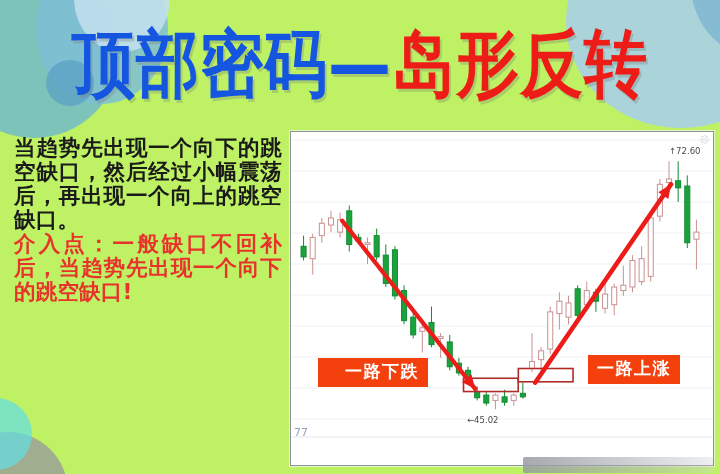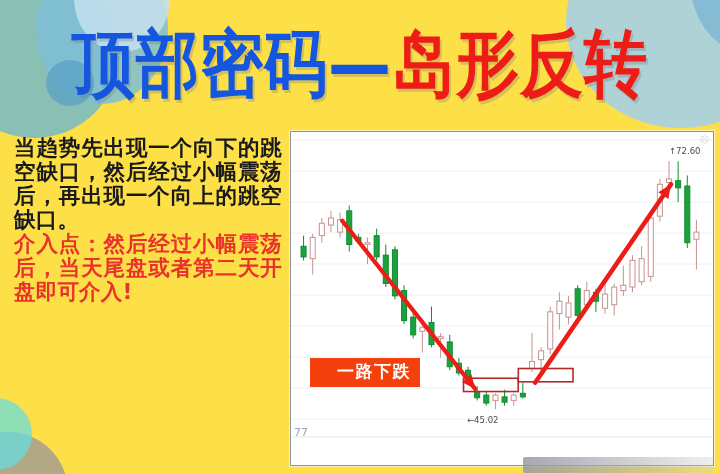--- a/index.html
+++ b/index.html
@@ -1,21 +1,21 @@
 <!DOCTYPE html>
 <html><head>
 <meta charset="utf-8">
 <style>
   * { margin:0; padding:0; box-sizing:border-box; }
   html,body { width:720px; height:474px; overflow:hidden; }
   body {
     font-family:"DejaVu Sans","Liberation Sans",sans-serif;
     background:#ffffff; position:relative;
   }
-  #root { position:absolute; inset:0; background:#fde047; overflow:hidden; }
+  #root { position:absolute; inset:0; background:#bef264; overflow:hidden; }
 
   
   .blob { position:absolute; border-radius:50%; pointer-events:none; }
   .blob-tl-big   { left:-52px;  top:-34px;  width:172px; height:172px; background:rgba(109,182,208,.80); }
   .blob-tl-mid   { left:36px;   top:-46px;  width:132px; height:150px; background:rgba(126,190,214,.85); }
   .blob-tl-pale  { left:74px;   top:-56px;  width:96px;  height:108px; background:rgba(196,225,238,.85); }
   .blob-tl-small { left:46px;   top:60px;   width:48px;  height:46px;  background:rgba(92,163,196,.80); }
   .blob-tr-big   { left:566px;  top:-84px;  width:230px; height:212px; background:rgba(168,208,228,.92); }
   .blob-tr-edge  { left:690px;  top:-96px;  width:120px; height:150px; background:rgba(120,180,210,.75); }
   .blob-bl-gray  { left:-52px;  top:432px;  width:120px; height:120px; background:rgba(150,146,160,.72); }
@@ -80,21 +80,21 @@
   #label-low  { left:176px; top:283px;text-align:center; }
 
   
   .callout {
     position:absolute; background:#f4400d; color:#ffffff;
     font-weight:bold; font-size:17px; letter-spacing:1.5px;
     padding:5px 9px 6px; white-space:nowrap; z-index:10;
     font-family:"DejaVu Sans","Liberation Sans",sans-serif;
     line-height:1.05;
   }
-  #callout-down { left:19px; top:226px;padding-left:27px; }
+  #callout-down { left:27px; top:226px;padding-left:27px; }
   #callout-up   { left:297px; top:223px; }
 </style>
 </head>
 <body>
 
 <div id="root">
 
   <div class="blob blob-tl-big"></div>
   <div class="blob blob-tl-mid"></div>
   <div class="blob blob-tl-pale"></div>
@@ -103,21 +103,21 @@
   <div class="blob blob-tr-edge"></div>
   <div class="blob blob-bl-gray"></div>
   <div class="blob blob-bl-cyan"></div>
 
   <div id="title-bar">
     <div id="title-text"><span class="t-blue">顶部密码—</span><span class="t-red">岛形反转</span></div>
   </div>
 
   <div id="text-col">
     <div class="para" id="para-black">当趋势先出现一个向下的跳空缺口，然后经过小幅震荡后，再出现一个向上的跳空缺口。</div>
-    <div class="para" id="para-red">介入点：然后经过小幅震荡后，当天尾盘或者第二天开盘即可介入!</div>
+    <div class="para" id="para-red">介入点：一般缺口不回补后，当趋势先出现一个向下的跳空缺口!</div>
   </div>
 
   <div id="chart-panel">
     <div id="chart-inner">
 
       <svg id="chart-svg" width="422" height="333" viewBox="0 0 422 333">
           <line x1="0" y1="8" x2="422" y2="8" stroke="#eef0f2" stroke-width="1"></line>
           <line x1="0" y1="39" x2="422" y2="39" stroke="#eef0f2" stroke-width="1"></line>
           <line x1="0" y1="70" x2="422" y2="70" stroke="#eef0f2" stroke-width="1"></line>
           <line x1="0" y1="101" x2="422" y2="101" stroke="#eef0f2" stroke-width="1"></line>
@@ -221,20 +221,21 @@
           <line x1="51.11363636363637" y1="88.59999999999995" x2="184.1590909090909" y2="256.8857142857143" stroke="#ec1c18" stroke-width="4.2" stroke-linecap="round"></line>
           <polygon points="184.1590909090909,256.8857142857143 170.86678130213215,249.93485064780916 180.46288116269434,242.34824430257615" fill="#ec1c18"></polygon>
           <line x1="244.11363636363637" y1="250.68571428571425" x2="380.0227272727273" y2="52.285714285714285" stroke="#ec1c18" stroke-width="4.6" stroke-linecap="round"></line>
           <polygon points="380.0227272727273,52.285714285714285 377.3283525932574,67.04174170120221 367.2363580422486,60.12846647495672" fill="#ec1c18"></polygon>
         </svg>
 
       <div class="price-label" id="label-high">↑72.60</div>
       <div class="price-label" id="label-low">←45.02</div>
 
       <div class="callout" id="callout-down">一路下跌</div>
+      <div class="callout" id="callout-up">一路上涨</div>
 
       <div id="axis-tick-left">77</div>
 
       <svg id="corner-icon" viewBox="0 0 12 12">
         <path d="M6 1 L7.2 2.8 L9.2 2.6 L9 4.6 L10.8 6 L9 7.4 L9.2 9.4 L7.2 9.2 L6 11 L4.8 9.2 L2.8 9.4 L3 7.4 L1.2 6 L3 4.6 L2.8 2.6 L4.8 2.8 Z" fill="none" stroke="#8a8a8a" stroke-width="1"></path>
         <circle cx="6" cy="6" r="1.6" fill="none" stroke="#8a8a8a" stroke-width="1"></circle>
       </svg>
     </div>
     <div id="scroll-shadow"></div>
   </div>

